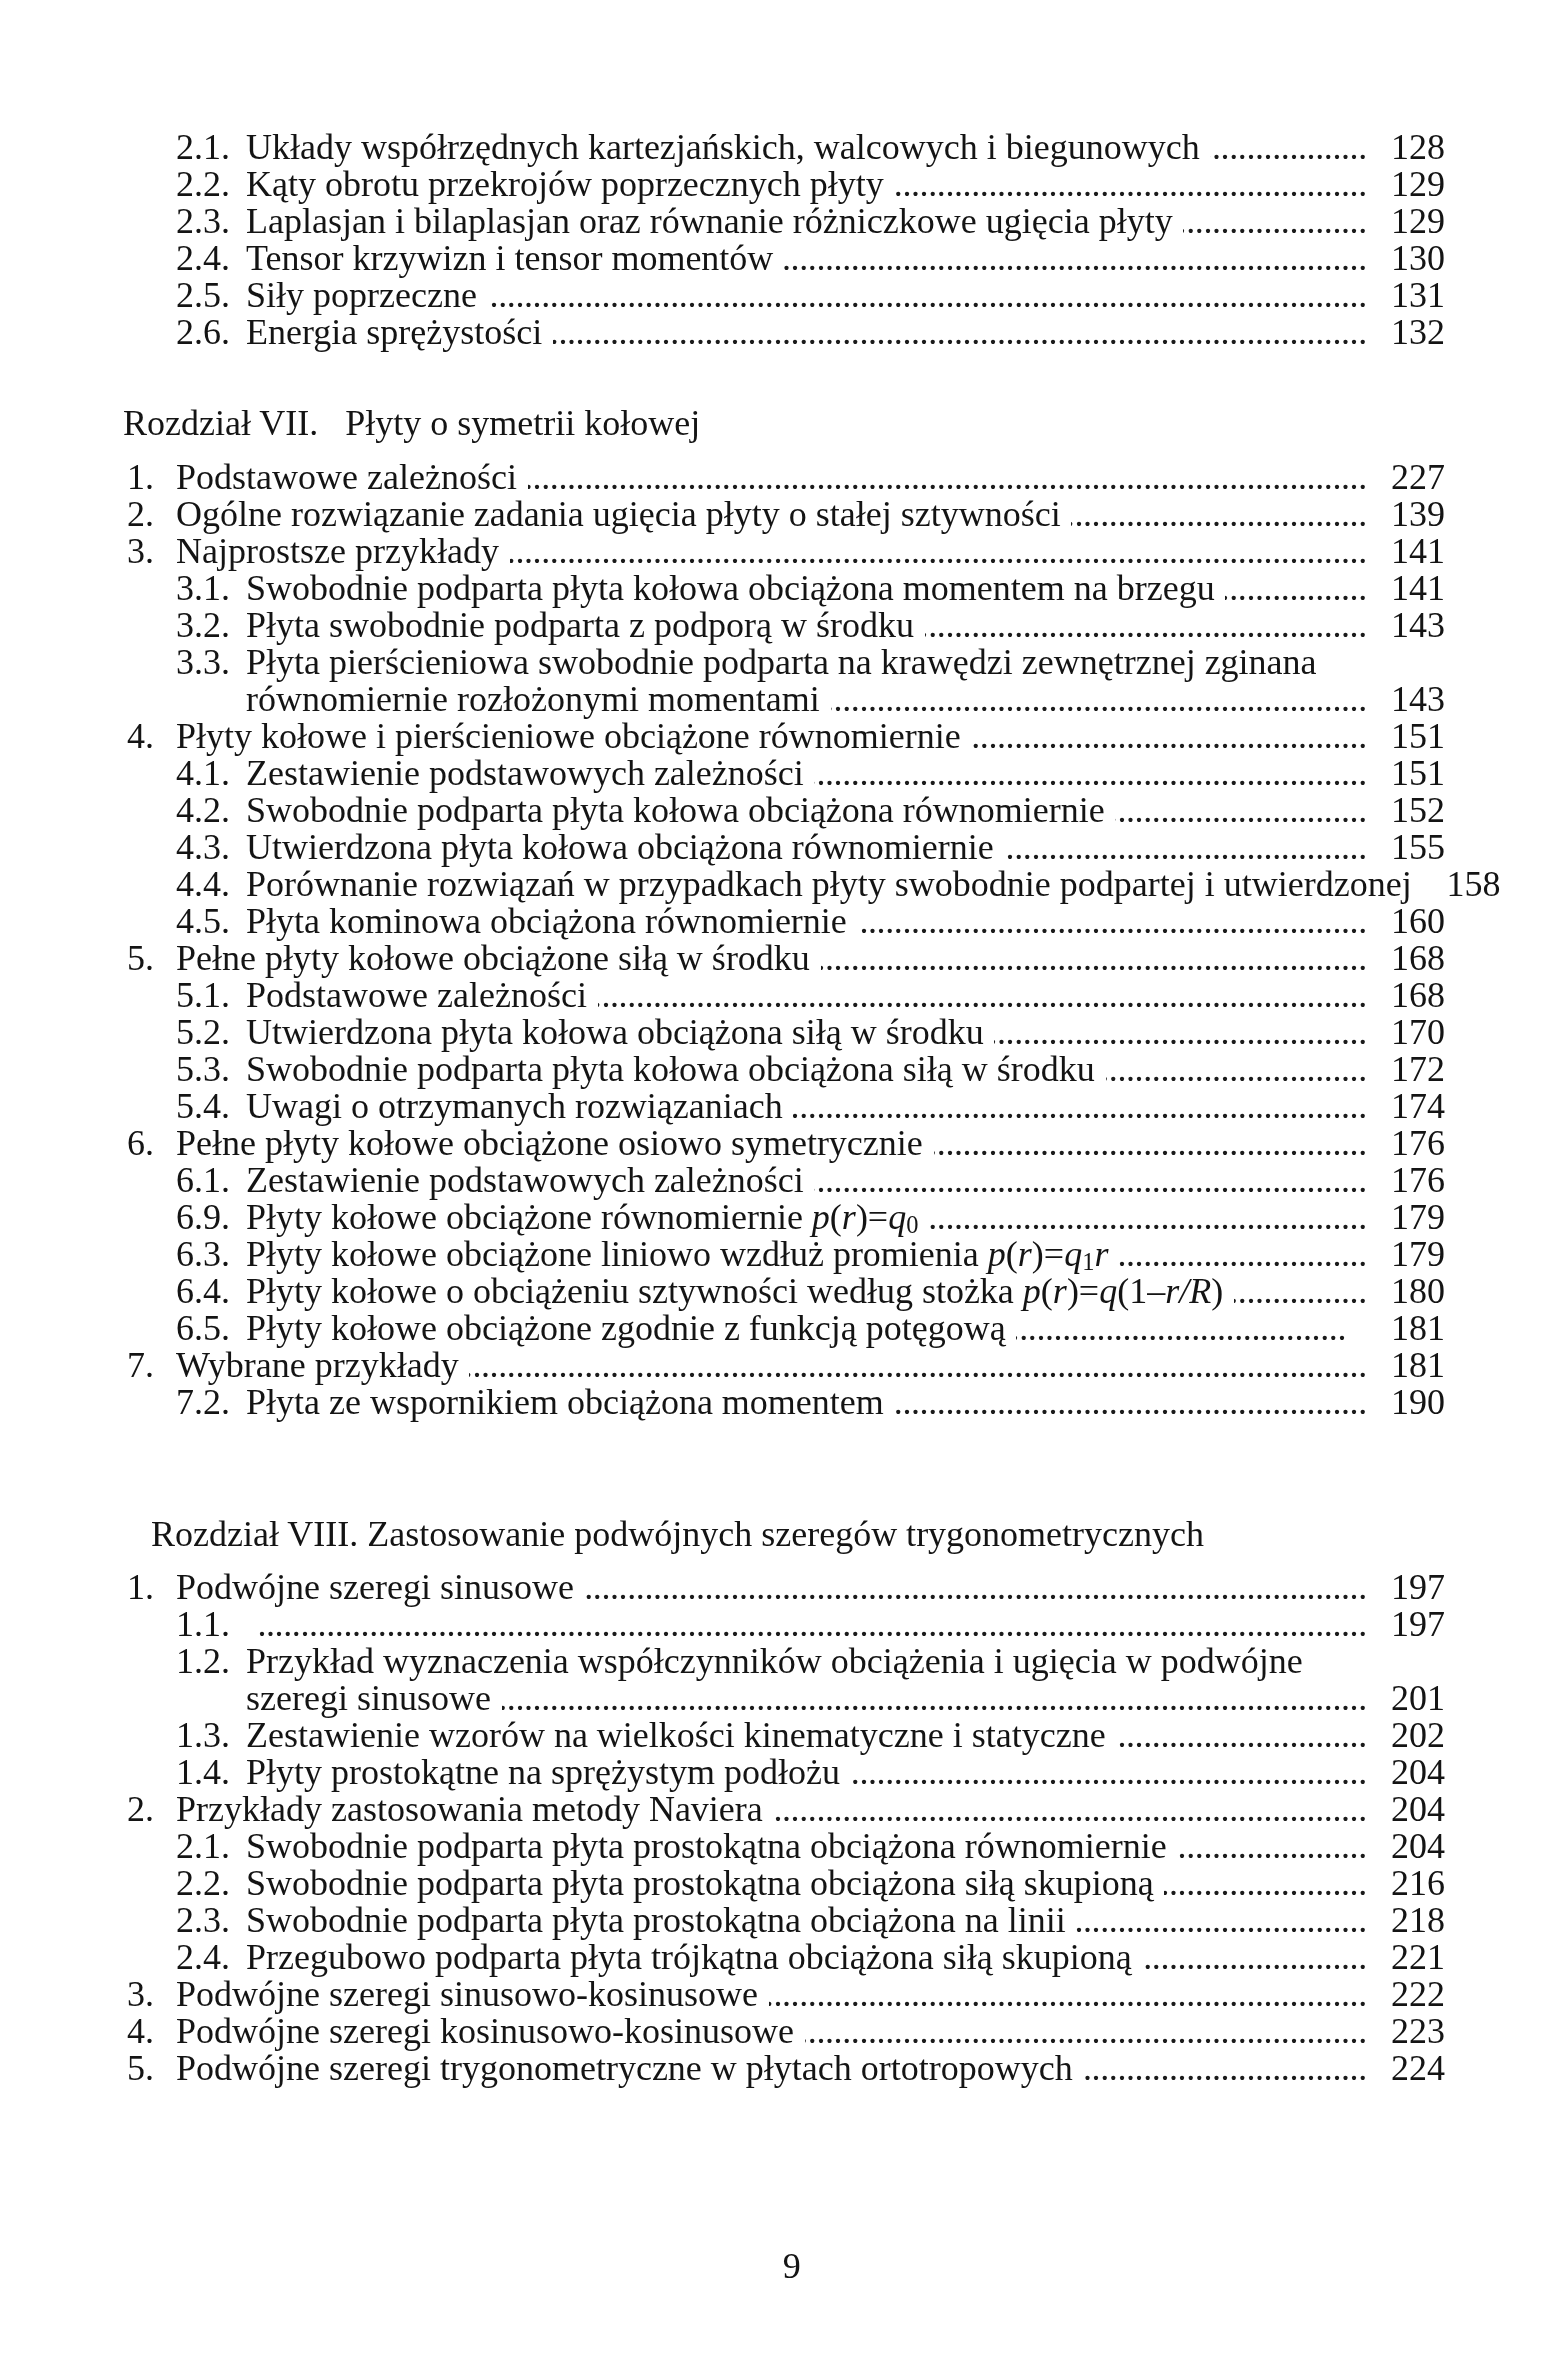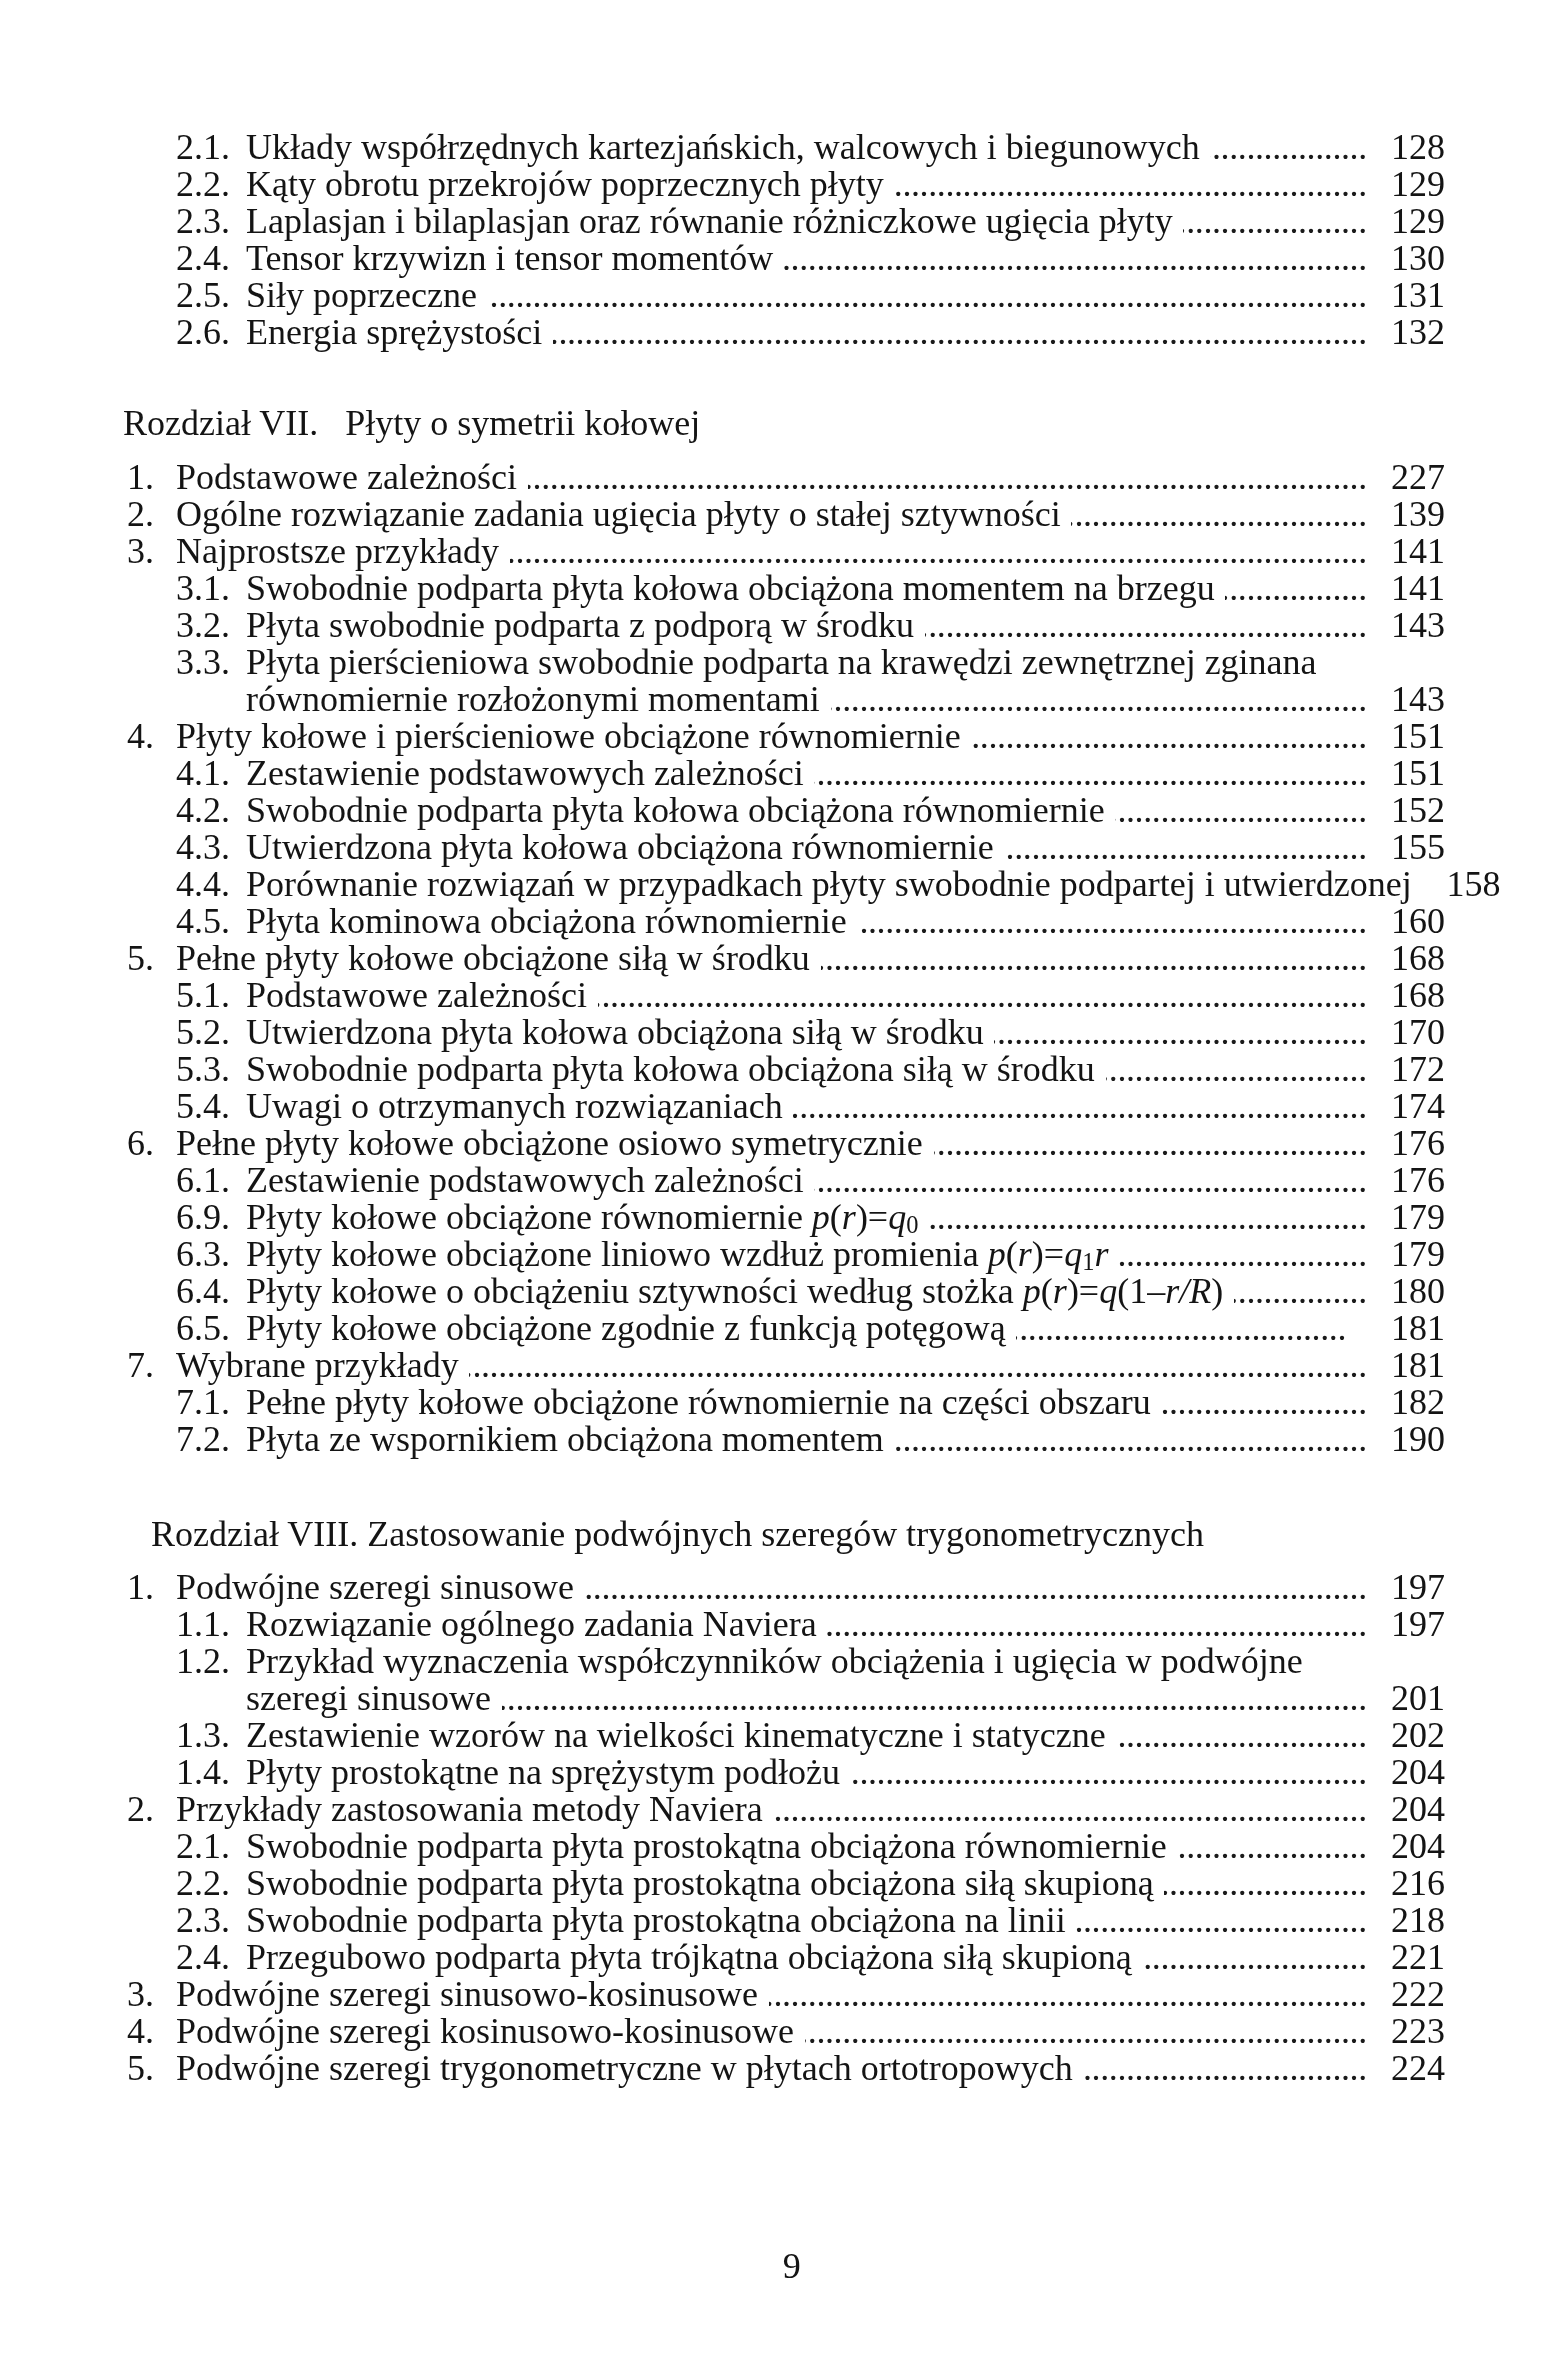--- a/index.html
+++ b/index.html
@@ -253,47 +253,40 @@
       <span class="leader"></span>
       <span class="pg">181</span>
     </div>
     <div class="row">
       <span class="num">7.</span>
       <span class="title">Wybrane przykłady</span>
       <span class="leader"></span>
       <span class="pg">181</span>
     </div>
     <div class="row sub">
-      <span class="num">7.1.</span>
-      <span class="title">Pełne płyty kołowe obciążone równomiernie na części obszaru</span>
-      <span class="leader"></span>
-      <span class="pg">182</span>
-    </div>
-    <div class="row sub">
       <span class="num">7.2.</span>
       <span class="title">Płyta ze wspornikiem obciążona momentem</span>
       <span class="leader"></span>
       <span class="pg">190</span>
     </div>
   </div>
 
   <div class="heading" style="top:1516px;">
     <span class="label gap-narrow">Rozdział VIII.</span><span class="chapter-title">Zastosowanie podwójnych szeregów trygonometrycznych</span>
   </div>
 
   <div class="block" style="top:1569px;">
     <div class="row">
       <span class="num">1.</span>
       <span class="title">Podwójne szeregi sinusowe</span>
       <span class="leader"></span>
       <span class="pg">197</span>
     </div>
     <div class="row sub">
       <span class="num">1.1.</span>
-      <span class="title">Rozwiązanie ogólnego zadania Naviera</span>
       <span class="leader"></span>
       <span class="pg">197</span>
     </div>
     <div class="row sub">
       <span class="num">1.2.</span>
       <span class="title">Przykład wyznaczenia współczynników obciążenia i ugięcia w podwójne</span>
     </div>
     <div class="row cont">
       <span class="title">szeregi sinusowe</span>
       <span class="leader"></span>

